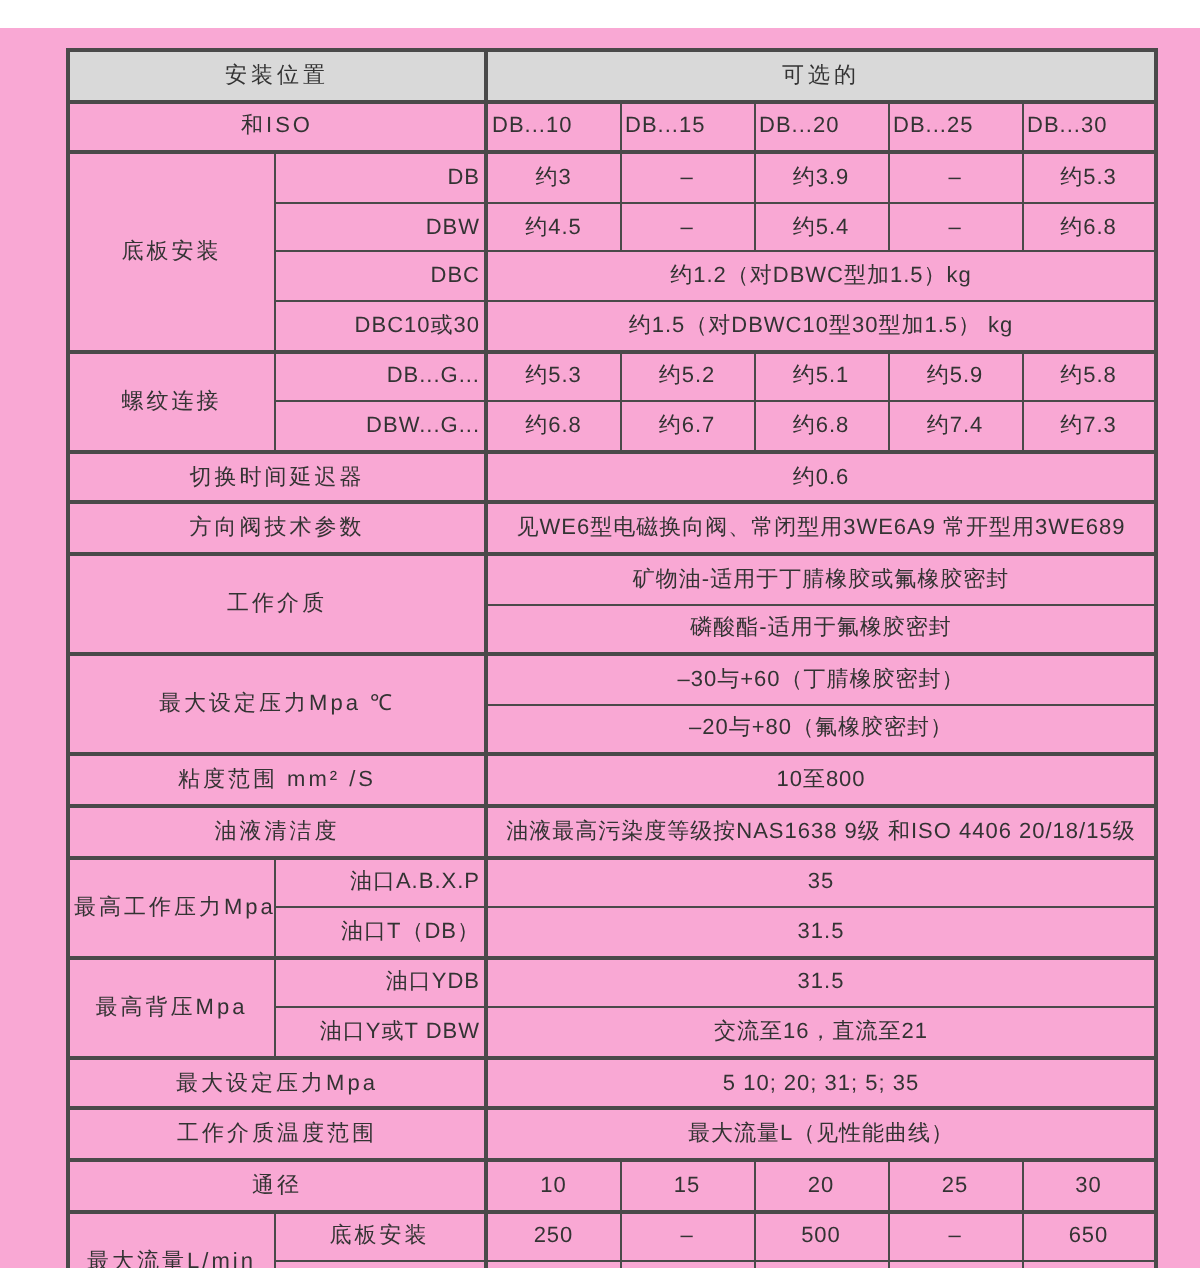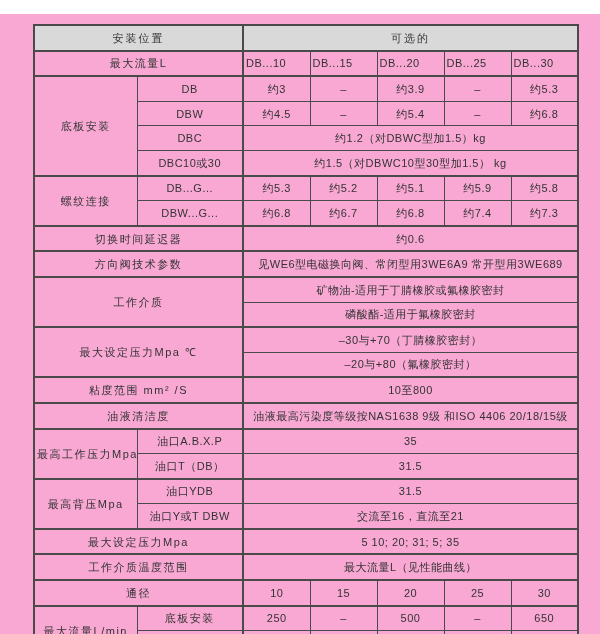--- a/index.html
+++ b/index.html
@@ -28,21 +28,21 @@
     vertical-align: middle;
   }
   
   table.spec tr:not(.inner) td { border-top-width: 2px; }
   
   table.spec td.dv { border-left-width: 2px; }
 
   td.hd  { background: #d9d9d9; text-align: center; letter-spacing: 2px; font-size: 12px; }
   td.colh{ text-align: left; letter-spacing: 0.5px; }
   td.lbl { text-align: center; letter-spacing: 1.5px; }
-  td.sub { text-align: center; padding-left: 30px; letter-spacing: 0.5px; }
+  td.sub { text-align: right; padding-left: 30px; letter-spacing: 0.5px; }
   td.subc{ text-align: center; letter-spacing: 1.5px; }
   td.val { text-align: center; padding-left: 12px; letter-spacing: 0.5px; }
   td.num { text-align: center; letter-spacing: 0.5px; }
 </style>
 </head>
 <body>
 
 <div class="page">
   <table class="spec">
     <colgroup>
@@ -53,21 +53,21 @@
         <col style="width: 67px;">
         <col style="width: 67px;">
         <col style="width: 67px;">
       </colgroup>
     <tbody>
         <tr>
           <td colspan="2" class="hd">安装位置</td>
           <td colspan="5" class="hd dv">可选的</td>
         </tr>
         <tr>
-          <td colspan="2" class="lbl">最大流量L</td>
+          <td colspan="2" class="lbl">和ISO</td>
           <td class="colh dv">DB...10</td>
           <td class="colh">DB...15</td>
           <td class="colh">DB...20</td>
           <td class="colh">DB...25</td>
           <td class="colh">DB...30</td>
         </tr>
         <tr>
           <td rowspan="4" class="lbl">底板安装</td>
           <td class="sub">DB</td>
           <td class="val dv">约3</td>
@@ -119,21 +119,21 @@
         </tr>
         <tr>
           <td colspan="2" rowspan="2" class="lbl">工作介质</td>
           <td colspan="5" class="val dv">矿物油-适用于丁腈橡胶或氟橡胶密封</td>
         </tr>
         <tr class="inner">
           <td colspan="5" class="val dv">磷酸酯-适用于氟橡胶密封</td>
         </tr>
         <tr>
           <td colspan="2" rowspan="2" class="lbl">最大设定压力Mpa ℃</td>
-          <td colspan="5" class="val dv">–30与+70（丁腈橡胶密封）</td>
+          <td colspan="5" class="val dv">–30与+60（丁腈橡胶密封）</td>
         </tr>
         <tr class="inner">
           <td colspan="5" class="val dv">–20与+80（氟橡胶密封）</td>
         </tr>
         <tr>
           <td colspan="2" class="lbl">粘度范围 mm² /S</td>
           <td colspan="5" class="val dv">10至800</td>
         </tr>
         <tr>
           <td colspan="2" class="lbl">油液清洁度</td>

